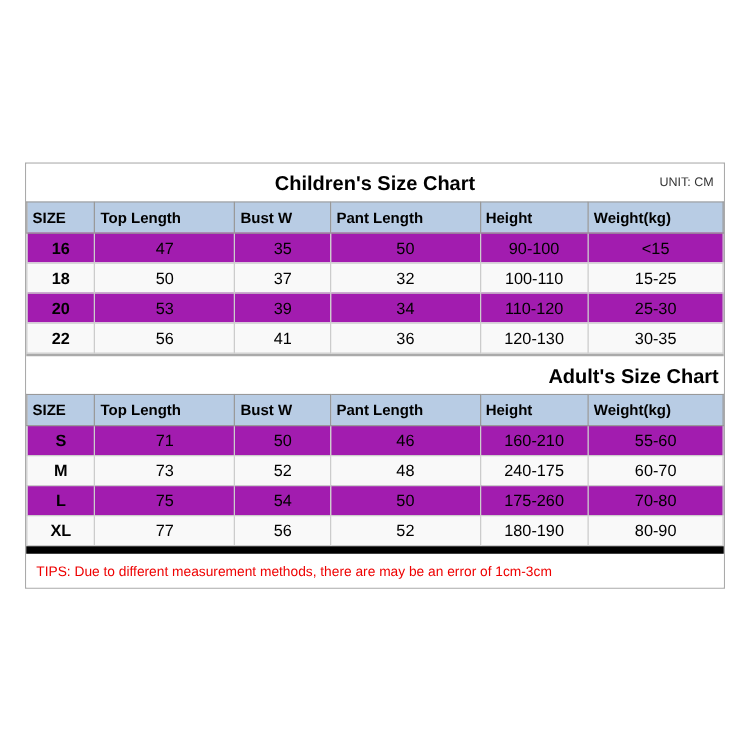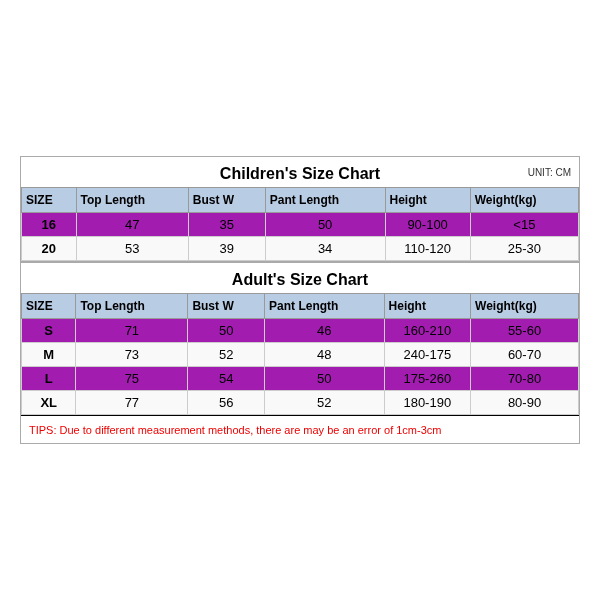--- a/index.html
+++ b/index.html
@@ -62,29 +62,30 @@
       text-align: center;
       font-size: 13px;
       color: #000;
     }
     tbody td:first-child {
       font-weight: bold;
     }
     .tips-row {
       padding: 6px 8px;
       background: #fff;
-      border-top: 1px solid #000000;
+      border-top: 6px solid #000000;
     }
     .tips-text {
       color: #e00;
       font-size: 11px;
       text-align: center;
     }
     .section-divider {
       border-top: 2px solid #aaa;
+      text-align: right;
     }
   </style>
 </head>
 <body>
 
 <div class="chart-wrapper">
 
   <div class="section-title">
     <span>Children's Size Chart</span>
     <span class="unit-label">UNIT: CM</span>
@@ -103,26 +104,42 @@
     <tbody id="children-body">
     <tr>
           <td>16</td>
           <td>47</td>
           <td>35</td>
           <td>50</td>
           <td>90-100</td>
           <td>&lt;15</td>
         </tr>
         <tr>
+          <td>18</td>
+          <td>50</td>
+          <td>37</td>
+          <td>32</td>
+          <td>100-110</td>
+          <td>15-25</td>
+        </tr>
+        <tr>
           <td>20</td>
           <td>53</td>
           <td>39</td>
           <td>34</td>
           <td>110-120</td>
           <td>25-30</td>
+        </tr>
+        <tr>
+          <td>22</td>
+          <td>56</td>
+          <td>41</td>
+          <td>36</td>
+          <td>120-130</td>
+          <td>30-35</td>
         </tr>
       </tbody>
   </table>
 
   <div class="section-title section-divider">
     <span>Adult's Size Chart</span>
   </div>
   <table>
     <thead>
       <tr>

